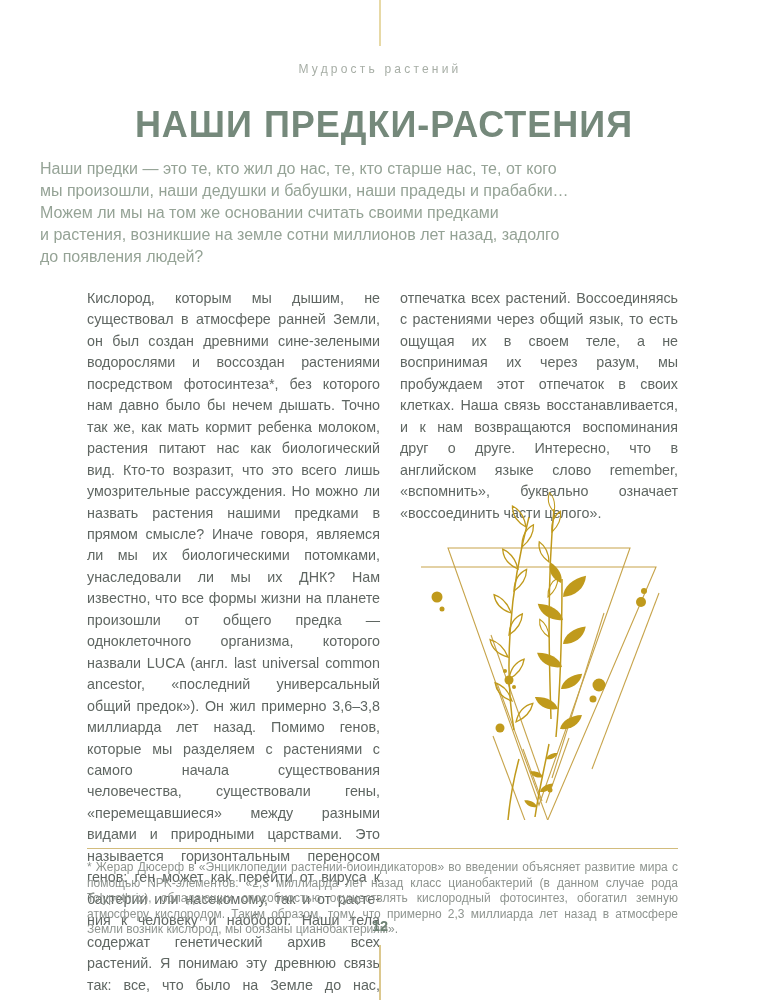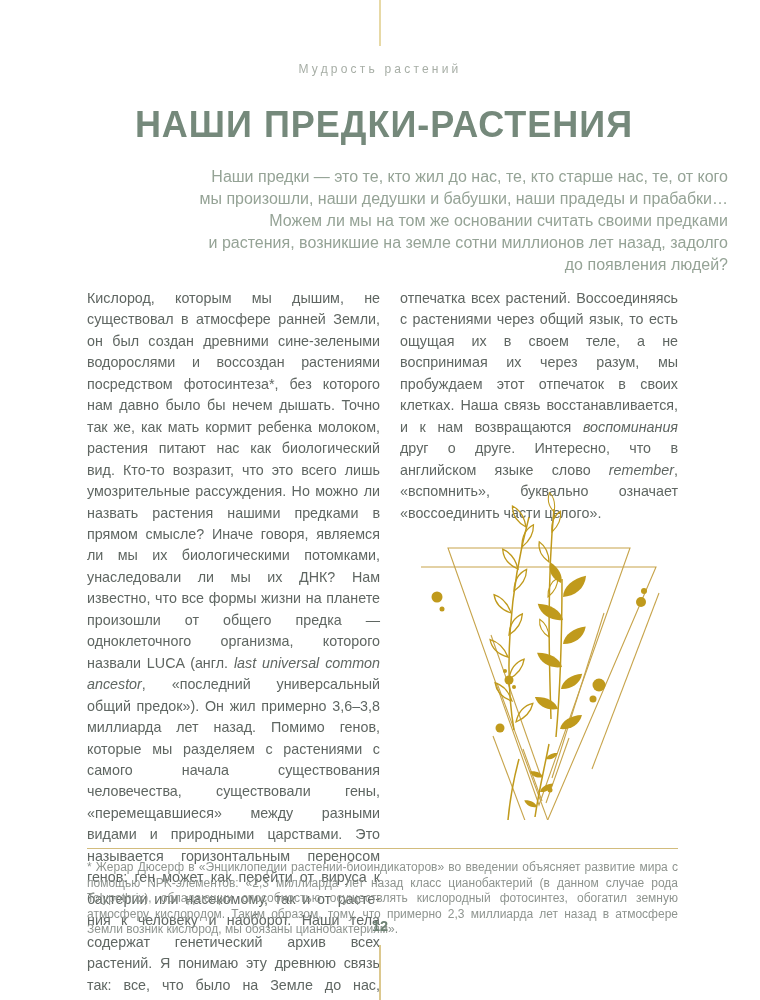--- a/index.html
+++ b/index.html
@@ -12,33 +12,33 @@
   .tick-bottom{left:379px;top:945px;height:55px;background:#dcc88e;}
   .running-head{
     position:absolute;top:62px;left:0;width:100%;text-align:center;
     font-size:12px;letter-spacing:3.2px;color:#a7aea6;
   }
   .page-title{
     position:absolute;top:100px;left:0;width:100%;text-align:center;
     font-size:36px;font-weight:bold;letter-spacing:1px;color:#75897b;margin:4px;
   }
   .lede{
-    position:absolute;top:158px;left:40px;width:680px;text-align:right;
-    font-size:16px;line-height:22px;color:#95a396;white-space:pre-line;margin:8px;
+    position:absolute;top:158px;left:40px;width:680px;text-align:left;
+    font-size:16px;line-height:22px;color:#95a396;white-space:pre-line;margin:0;
   }
   .columns{
     position:absolute;left:87px;top:288px;width:591px;display:flex;gap:20px;
   }
   .bodycol{
     text-align:justify;font-size:14.3px;line-height:21.45px;color:#5f6662;
     hyphens:manual;-webkit-hyphens:manual;margin:0;
   }
   .col-left{width:293px;}
   .col-right{width:278px;}
-  .it{font-style:italic;}
+  .it{}
   .illu{position:absolute;left:403px;top:487px;}
   .footnote-rule{position:absolute;left:87px;top:848px;width:591px;height:1px;background:#d2bc7d;}
   .footnote{
     position:absolute;left:87px;top:860px;width:591px;text-align:justify;
     font-size:12px;line-height:15.6px;color:#8e948f;margin:0;hyphens:manual;
   }
   .page-number{
     position:absolute;top:918px;left:0;width:100%;text-align:center;
     font-size:14.5px;font-weight:bold;color:#6d8173;
   }

